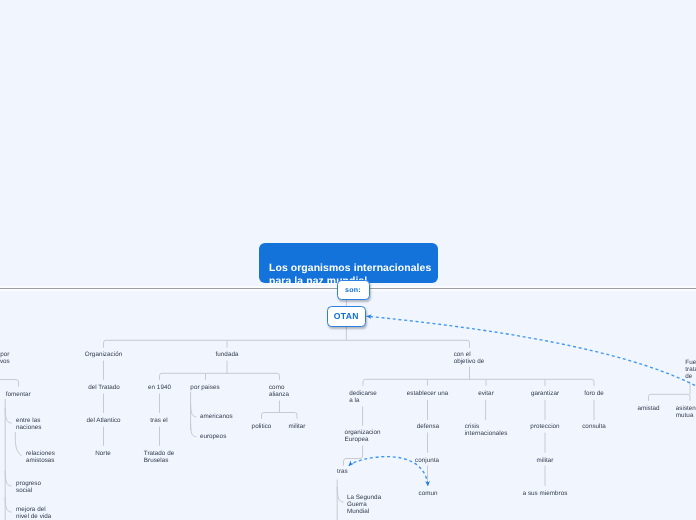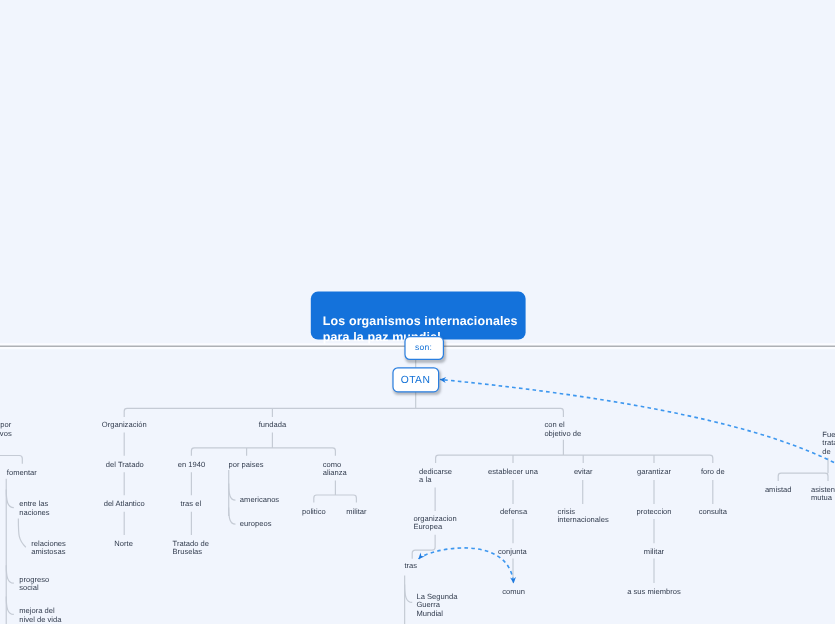--- a/index.html
+++ b/index.html
@@ -13,21 +13,21 @@
         white-space:pre;letter-spacing:0.02px;}
   .node.c{transform:translateX(-50%);text-align:left;}
 
   
   .rootbox{position:absolute;left:259px;top:243px;width:179px;height:36px;
            background:#1472db;border-radius:6px;box-sizing:border-box;
            color:#fff;font-weight:bold;font-size:10.4px;line-height:12.5px;
            padding:20px 10px;letter-spacing:0.1px;white-space:pre;}
 
   .pill{position:absolute;background:#fff;border:1.9px solid #2a7fe0;
-        border-radius:4.5px;box-sizing:border-box;color:#0f6fd6;font-weight:normal;
+        border-radius:4.5px;box-sizing:border-box;color:#0f6fd6;font-weight:bold;
         display:flex;align-items:center;justify-content:center;
         box-shadow:1px 2px 2px rgba(40,45,55,.30);}
   .divider{position:absolute;left:0;top:286px;width:696px;height:5px;
            background:#fbfcff;border-bottom:0px;}
   .divider::after{content:"";position:absolute;left:0;top:2px;width:696px;height:1.3px;background:#9b9ea3;}
   .pill.son{left:336.5px;top:280.3px;width:33px;height:19.4px;font-size:7.1px;letter-spacing:.2px;}
   .pill.otan{left:327px;top:306px;width:38.5px;height:20.5px;font-size:8.6px;letter-spacing:.35px;}
 </style>
 </head>
 <body>

